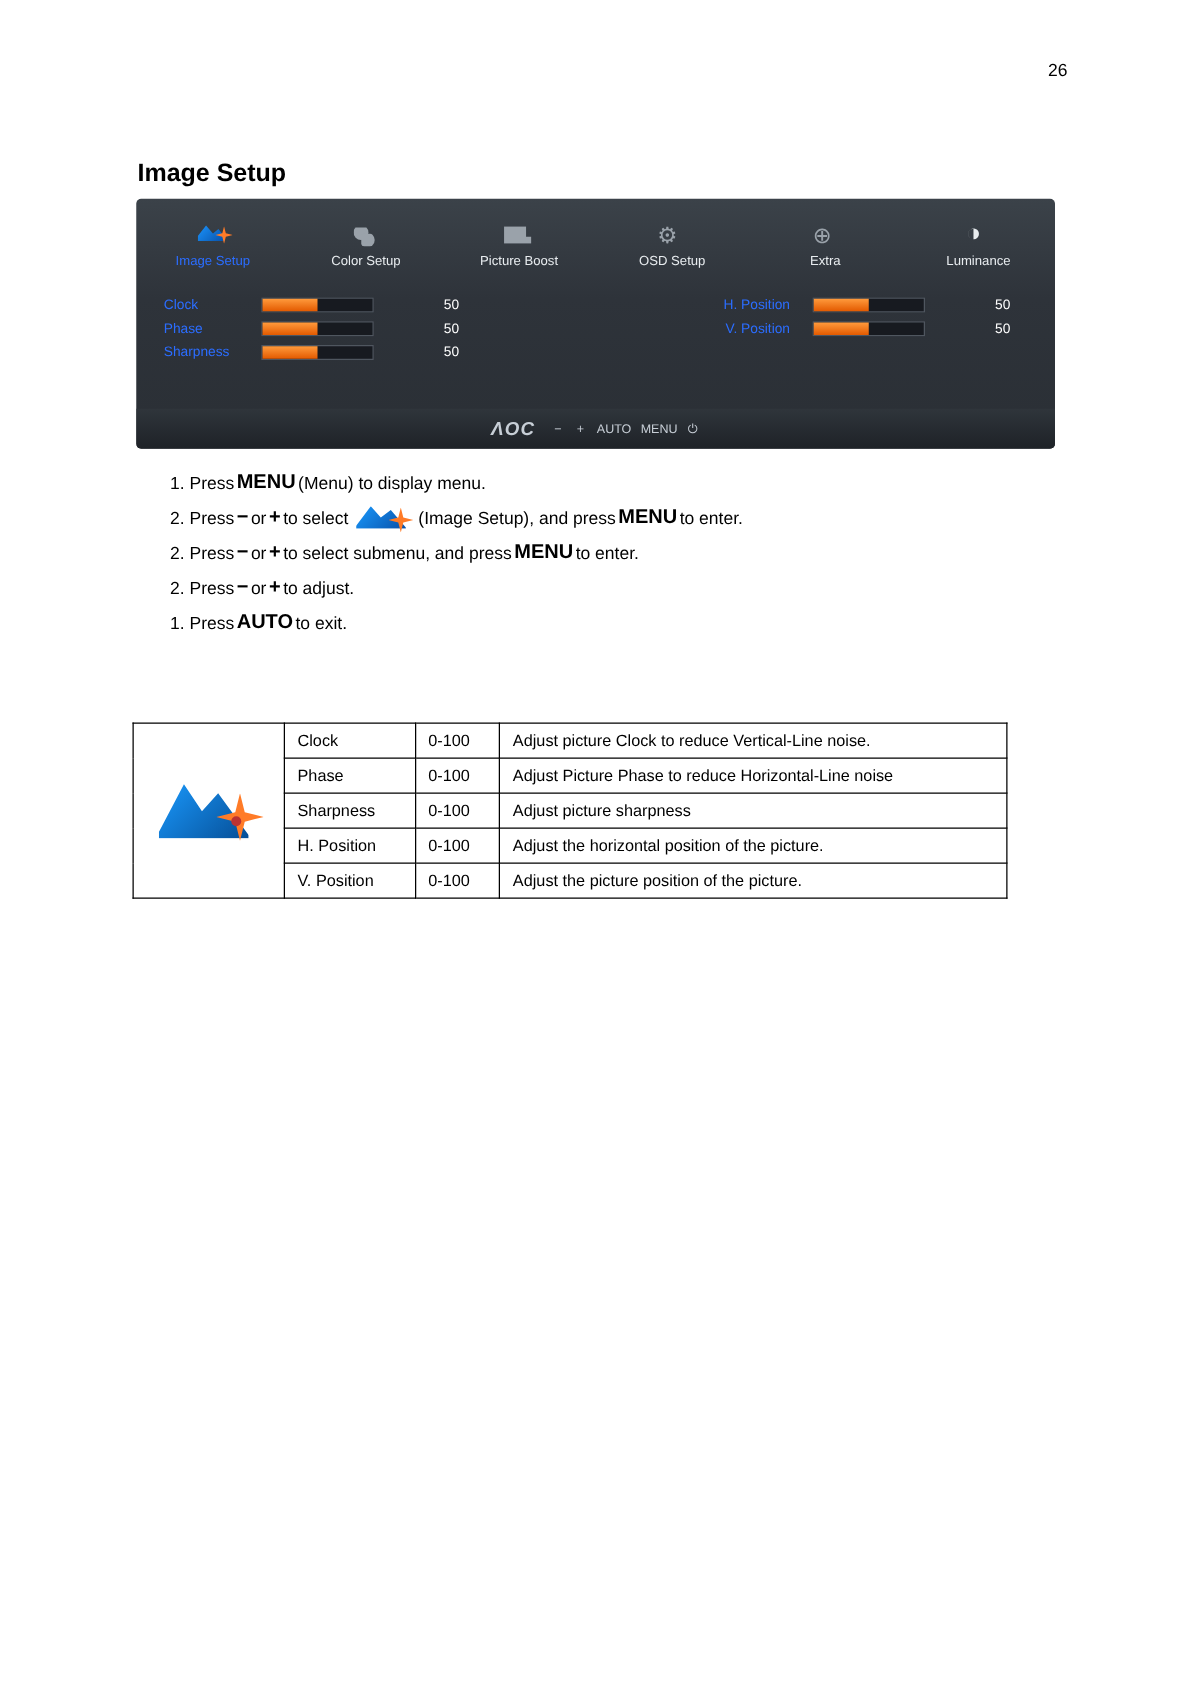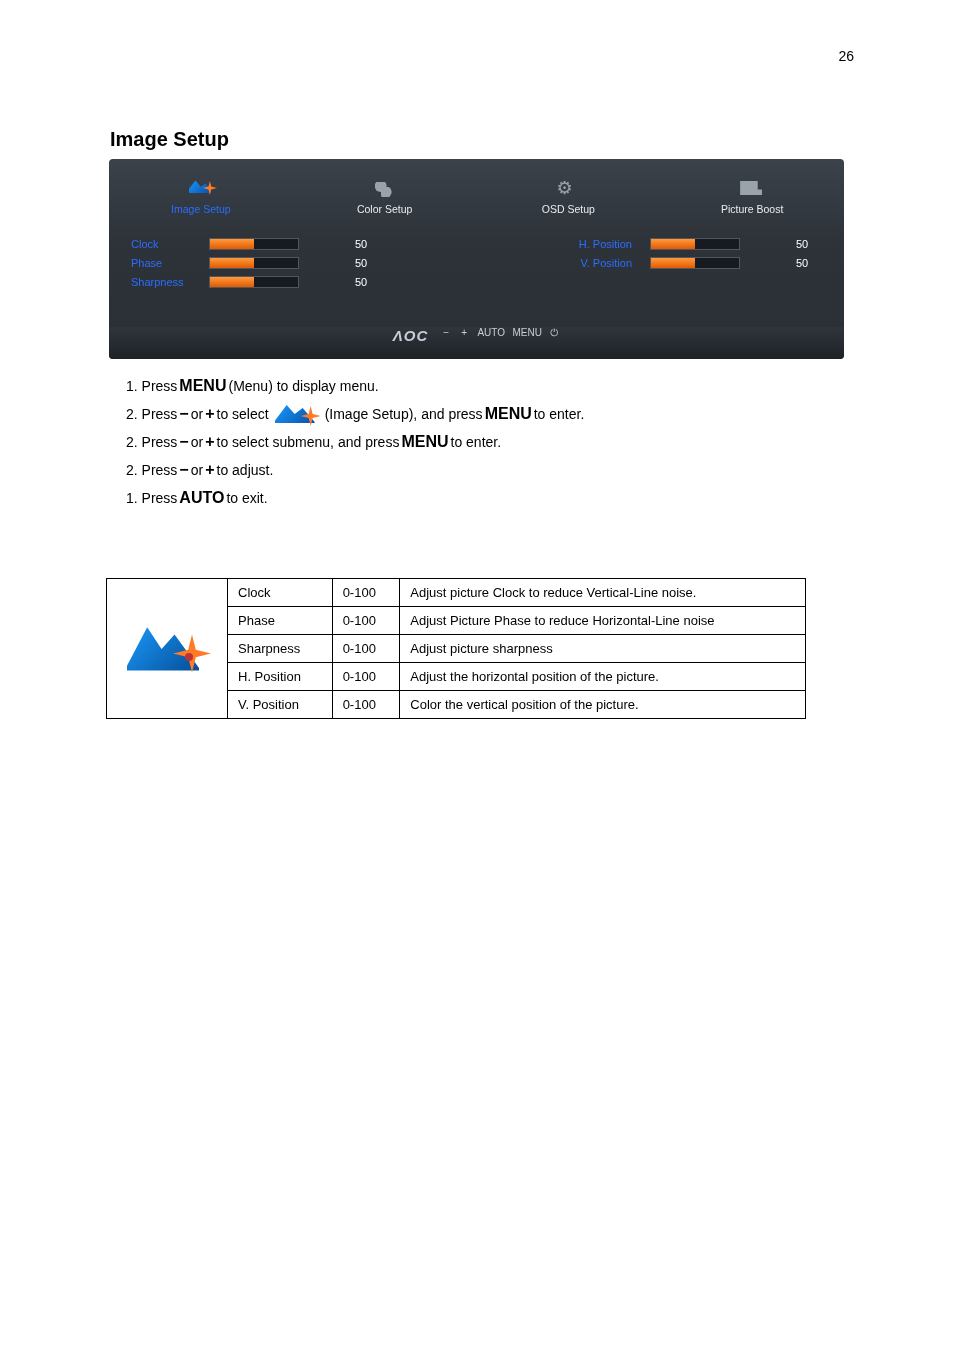--- a/index.html
+++ b/index.html
@@ -160,20 +160,21 @@
   }
   .p-val { width: 30px; font-size: 11px; color:#ffffff;margin-left:48px; }
 
   .osd-footer {
     position:absolute;
     left:0; right:0; bottom:0;
     height:32px;
     background: linear-gradient(#2f353b, #1e2227);
     display:flex;
     justify-content:center;
+    align-items:center;
     gap:6px;
     font-size:10px;
     color:#c7ced6;
   }
   .osd-logo {
     font-weight: bold;
     font-style: italic;
     font-size:15px;
     letter-spacing:1px;
     margin-right:6px;
@@ -183,21 +184,21 @@
   
   .instr {
     position: absolute;
     left: 126px;
     top: 372px;
     width: 630px;
     font-size: 14px;
     line-height: 28px;
     color: #000;
   }
-  .instr .line { display:flex; flex-wrap:wrap; align-items:center; }
+  .instr .line { display:flex; flex-wrap:wrap; align-items:center;margin-left:10px; }
   .inline-btn {
     font-family: Arial Black, Arial, sans-serif;
     font-weight: 900;
     font-size: 16px;
     padding: 0 2px;
   }
   .inline-icon {
     display:inline-block;
     width: 44px;
     height: 26px;
@@ -267,26 +268,34 @@
     <div class="osd-tabs">
       <div class="osd-tab active">
         <div class="tab-icon icon-image-setup"></div>
         <div class="tab-label">Image Setup</div>
       </div>
       <div class="osd-tab">
         <div class="tab-icon icon-color-setup"></div>
         <div class="tab-label">Color Setup</div>
       </div>
       <div class="osd-tab">
+        <div class="tab-icon icon-picture-boost"></div>
+        <div class="tab-label">Picture Boost</div>
+      </div>
+      <div class="osd-tab">
         <div class="tab-icon icon-osd-setup"></div>
         <div class="tab-label">OSD Setup</div>
       </div>
       <div class="osd-tab">
-        <div class="tab-icon icon-picture-boost"></div>
-        <div class="tab-label">Picture Boost</div>
+        <div class="tab-icon icon-extra"></div>
+        <div class="tab-label">Extra</div>
+      </div>
+      <div class="osd-tab">
+        <div class="tab-icon icon-luminance"></div>
+        <div class="tab-label">Luminance</div>
       </div>
     </div>
 
     <div class="osd-body">
       <div class="osd-col">
         <div class="osd-row">
           <div class="p-label active-text">Clock</div>
           <div class="p-bar-track">
               <div class="p-bar-fill"></div>
             </div>
@@ -403,17 +412,17 @@
       <td>Adjust picture sharpness</td>
     </tr>
     <tr>
       <td>H. Position</td>
       <td>0-100</td>
       <td>Adjust the horizontal position of the picture.</td>
     </tr>
     <tr>
       <td>V. Position</td>
       <td>0-100</td>
-      <td>Color the vertical position of the picture.</td>
+      <td>Adjust the picture position of the picture.</td>
     </tr>
   </tbody>
     </table>
 </div>
 
 </body></html>

